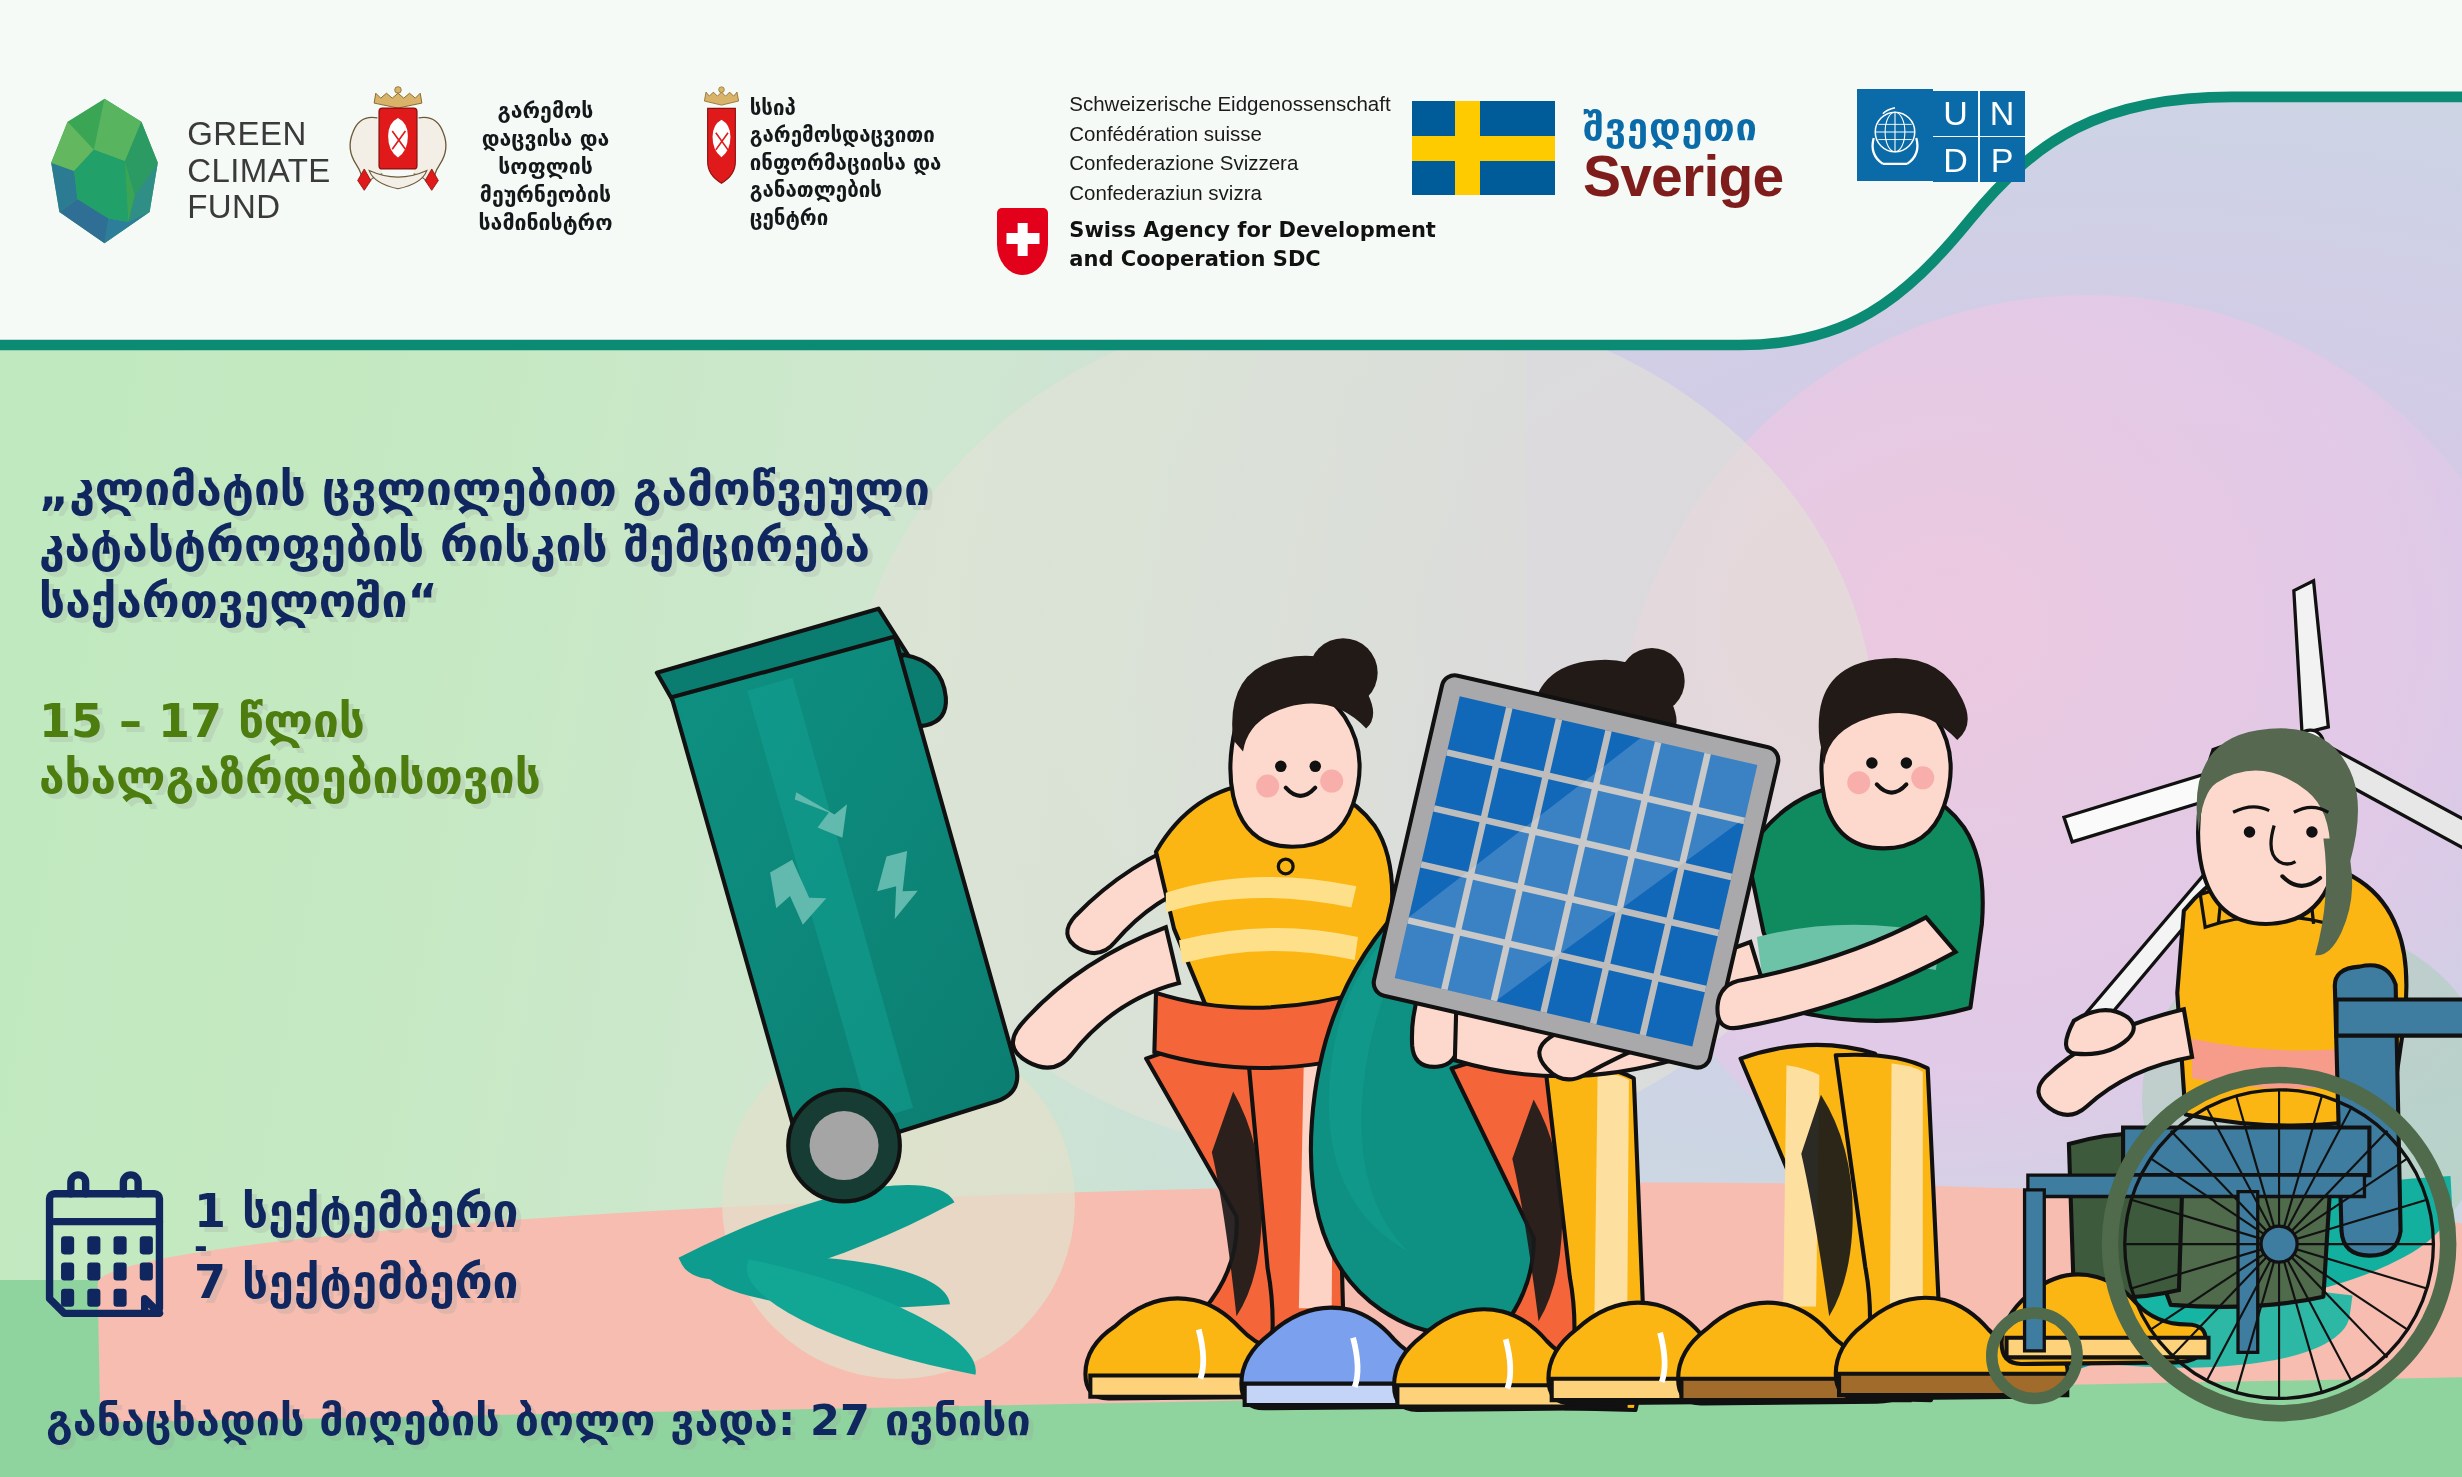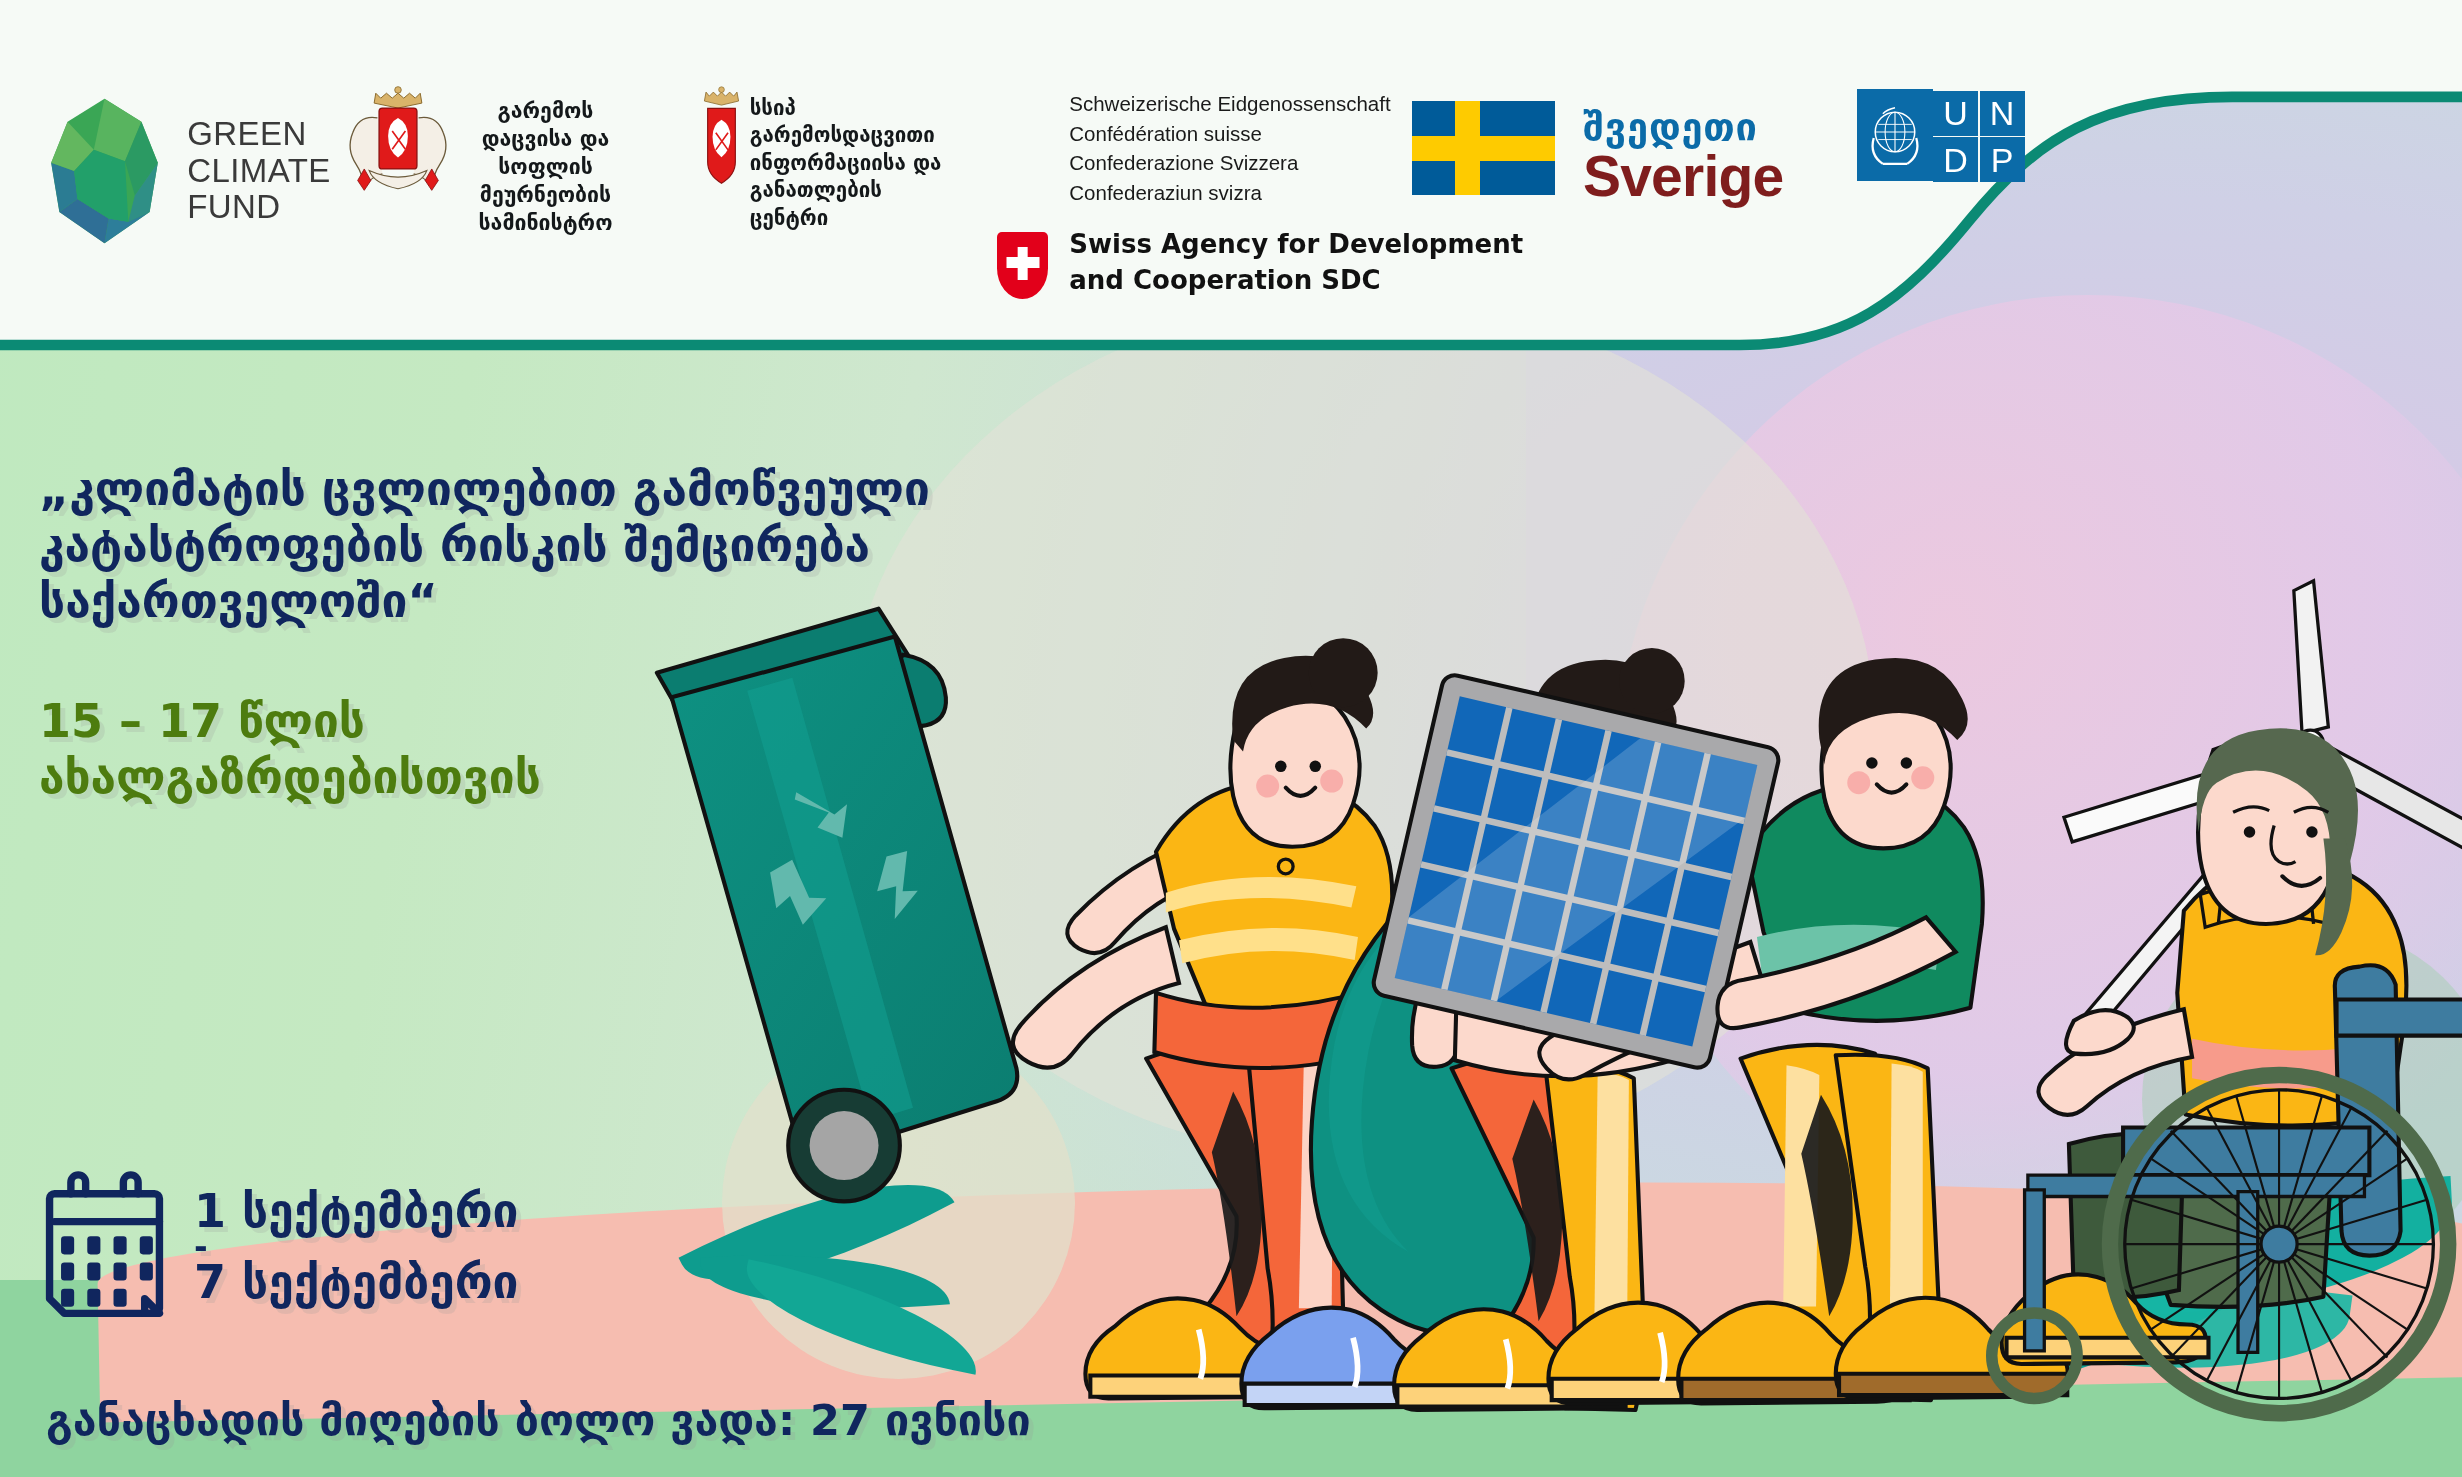--- a/index.html
+++ b/index.html
@@ -92,21 +92,21 @@
   .swiss{left:997px;top:89px;display:flex;gap:21.3px;align-items:flex-end;}
   .swiss-shield{width:51px;height:67px;position:relative;flex:none;}
   .swiss-shield .sh{
     position:absolute;inset:0;background:#e2001a;
     border-radius:4.9px 4.9px 50% 50% / 4.9px 4.9px 46% 46%;
   }
   .swiss-shield .cx1,.swiss-shield .cx2{position:absolute;background:#fff;}
   .swiss-shield .cx1{left:50%;top:14.8px;width:10.7px;height:33px;transform:translateX(-50%);}
   .swiss-shield .cx2{left:50%;top:25.4px;width:33px;height:10.7px;transform:translateX(-50%);}
   .swiss-lines{font-size:20.5px;line-height:1.44;color:#1a1a1a;font-family:"Liberation Sans",sans-serif;}
-  .swiss-bold{margin-top:19px;font-size:26px;font-weight:700;line-height:1.4;color:#111;}
+  .swiss-bold{margin-top:9px;font-size:21px;font-weight:700;line-height:1.4;color:#111;}
 
   
   .sweden{left:1412px;top:92px;display:flex;align-items:center;gap:28px;}
   .se-flag{width:143px;height:94px;position:relative;background:#005b99;flex:none;}
   .se-flag .v{position:absolute;left:43px;top:0;width:24.6px;height:100%;background:#fecb00;}
   .se-flag .h{position:absolute;left:0;top:35px;width:100%;height:24.6px;background:#fecb00;}
   .se-txt{line-height:1;margin-top:16px;}
   .se-ka{font-size:38px;color:#0b6ba8;font-weight:600;letter-spacing:0.8px;}
   .se-en{font-size:57px;color:#7f1d1d;font-weight:700;margin-top:1.6px;letter-spacing:-0.8px;font-family:Liberation Sans, sans-serif;}
 

